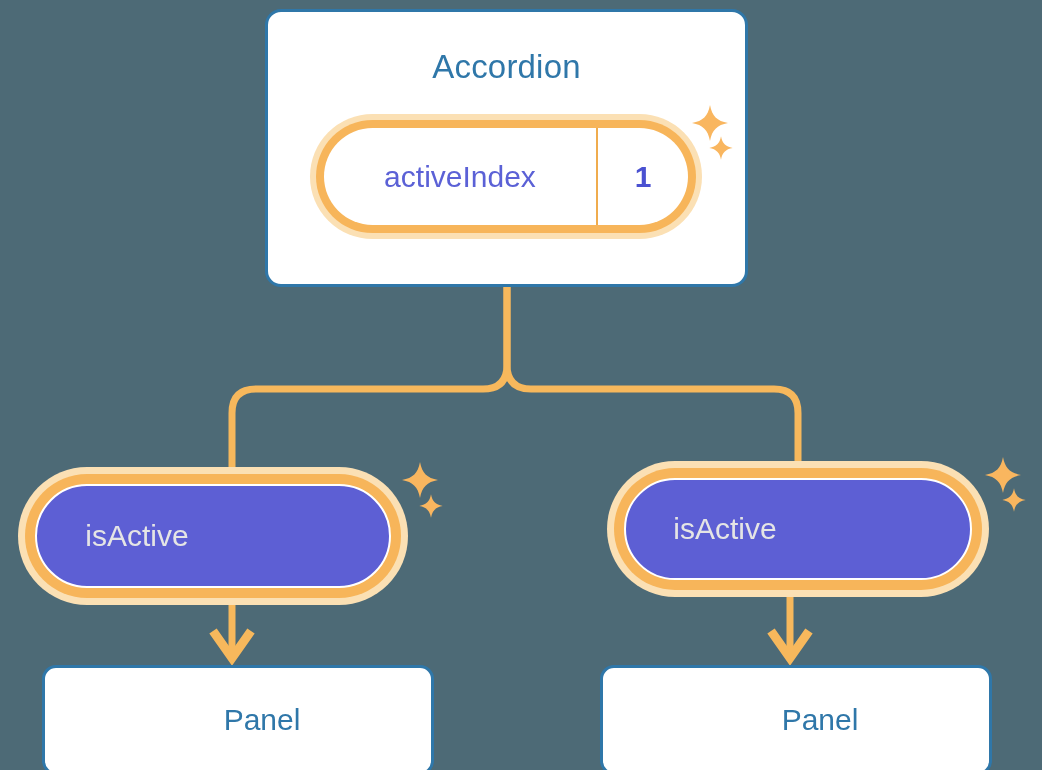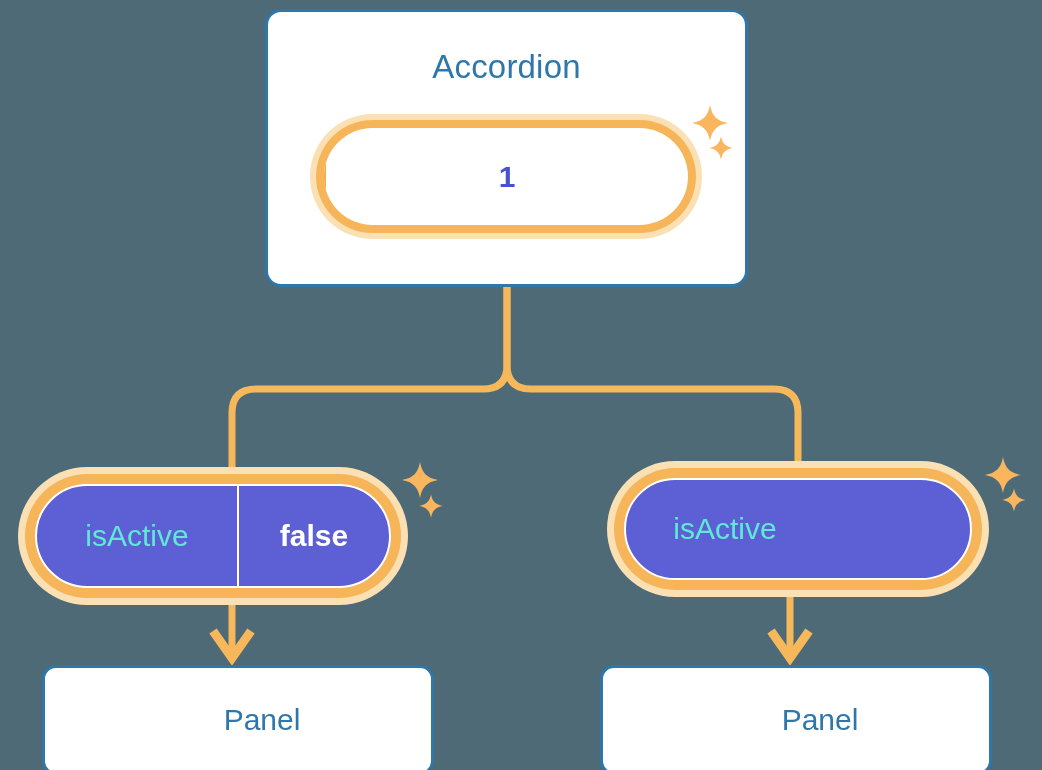--- a/index.html
+++ b/index.html
@@ -130,21 +130,21 @@
 
   
   .pill-purple .pill-halo { left: 0;   top: 0;   right: 0;   bottom: 0;   background:#fbe0b4; }
   .pill-purple .pill-ring { left: 7px; top: 7px; right: 7px; bottom: 7px; background:#f7b55a; }
   .pill-purple .pill-body {
     left: 17px; top: 17px; right: 17px; bottom: 17px;
     background: #5d5fd4;
     border: 2px solid #ffffff;
   }
   .pill-purple .pill-key {
-    color: #5eead4;
+    color: #e5e5e5;
     font-size: 30px;
   }
   .pill-purple .pill-val {
     color: #ffffff;
     font-size: 30px;
     font-weight: bold;
     border-left: 2px solid #ffffff;
   }
 
   
@@ -199,41 +199,41 @@
   </svg>
 
   <div class="card card-accordion">
     <div class="card-title">Accordion</div>
   </div>
 
   <div class="pill pill-white" id="pill-accordion">
     <div class="pill-halo"></div>
     <div class="pill-ring"></div>
     <div class="pill-body">
+      <div class="pill-cell pill-key">activeIndex</div>
       <div class="pill-cell pill-val">1</div>
     </div>
   </div>
 
   <div class="sparkle" style="left:690px; top:86px;">
     <svg width="40" height="40" viewBox="0 0 40 40">
       <path d="M20 2 C22 13 27 18 38 20 C27 22 22 27 20 38 C18 27 13 22 2 20 C13 18 18 13 20 2 Z" fill="#f9b65f"></path>
     </svg>
   </div>
   <div class="sparkle" style="left:708px; top:118px;">
     <svg width="26" height="26" viewBox="0 0 40 40">
       <path d="M20 2 C22 13 27 18 38 20 C27 22 22 27 20 38 C18 27 13 22 2 20 C13 18 18 13 20 2 Z" fill="#f9b65f"></path>
     </svg>
   </div>
 
   <div class="pill pill-purple" id="pill-left">
     <div class="pill-halo"></div>
     <div class="pill-ring"></div>
     <div class="pill-body">
       <div class="pill-cell pill-key">isActive</div>
-      <div class="pill-cell pill-val">false</div>
     </div>
   </div>
 
   <div class="sparkle" style="left:400px; top:443px;">
     <svg width="40" height="40" viewBox="0 0 40 40">
       <path d="M20 2 C22 13 27 18 38 20 C27 22 22 27 20 38 C18 27 13 22 2 20 C13 18 18 13 20 2 Z" fill="#f9b65f"></path>
     </svg>
   </div>
   <div class="sparkle" style="left:418px; top:476px;">
     <svg width="26" height="26" viewBox="0 0 40 40">

